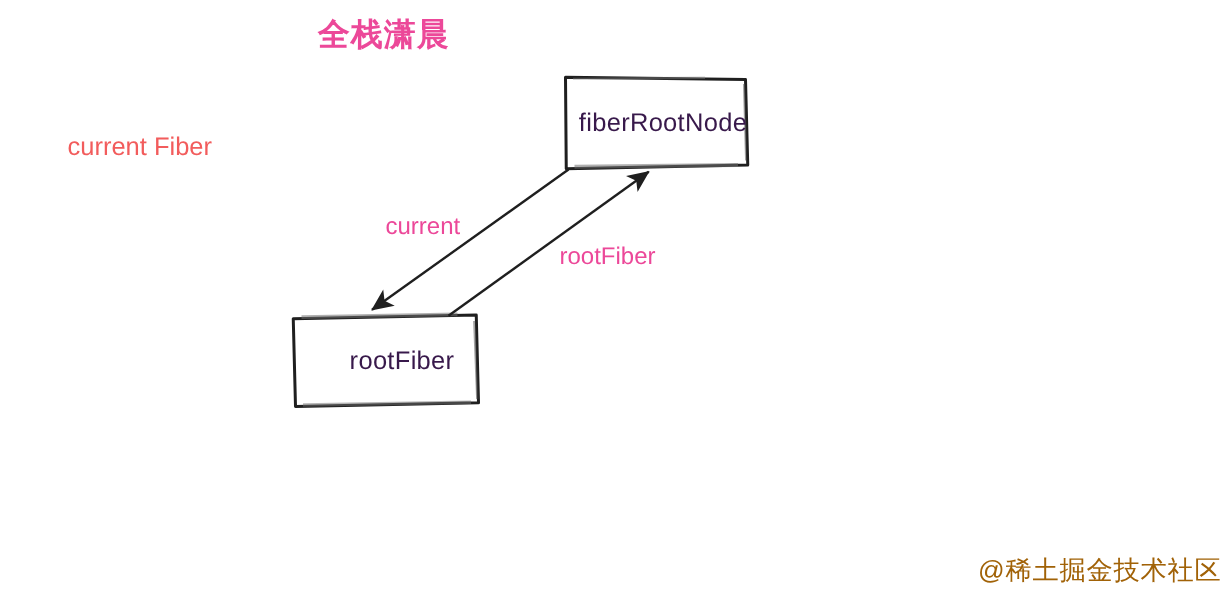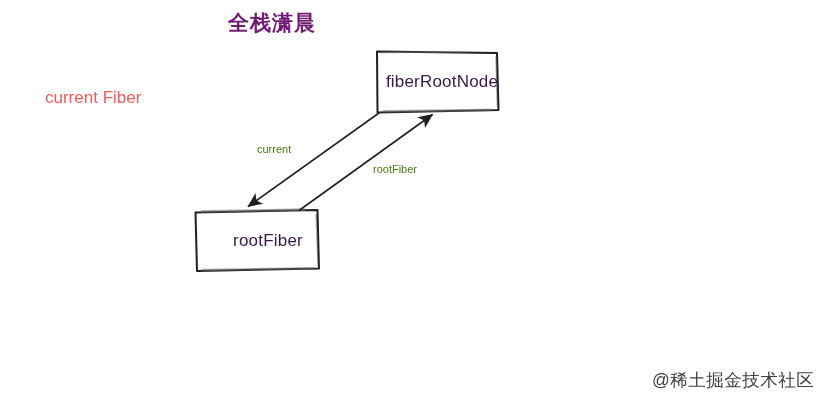--- a/index.html
+++ b/index.html
@@ -26,40 +26,40 @@
   .node-label {
     position: absolute;
     display: flex;
     align-items: center;
     justify-content: center;
     font-size: 17px;
     color: #38194b;
     letter-spacing: 0.2px;
   }
   .edge-label {
-    font-size: 11px;
-    color: #4d7c0f;
+    font-size: 16px;
+    color: #ec4899;
   }
   .annotation {
     font-size: 17px;
     color: #f25c5c;
   }
   .watermark-top {
-    left: 228px;
+    left: 212px;
     top: 9px;
     font-size: 21px;
     font-weight: bold;
-    color: #701a75;
+    color: #ec4899;
     letter-spacing: 1px;
   }
   .watermark-bottom {
     left: 652px;
     top: 368px;
     font-size: 17.5px;
-    color: #404040;
+    color: #a16207;
     letter-spacing: 0.5px;
   }
 </style>
 </head>
 <body>
 
 <div class="canvas">
 
   <div class="abs watermark-top">全栈潇晨</div>
 

